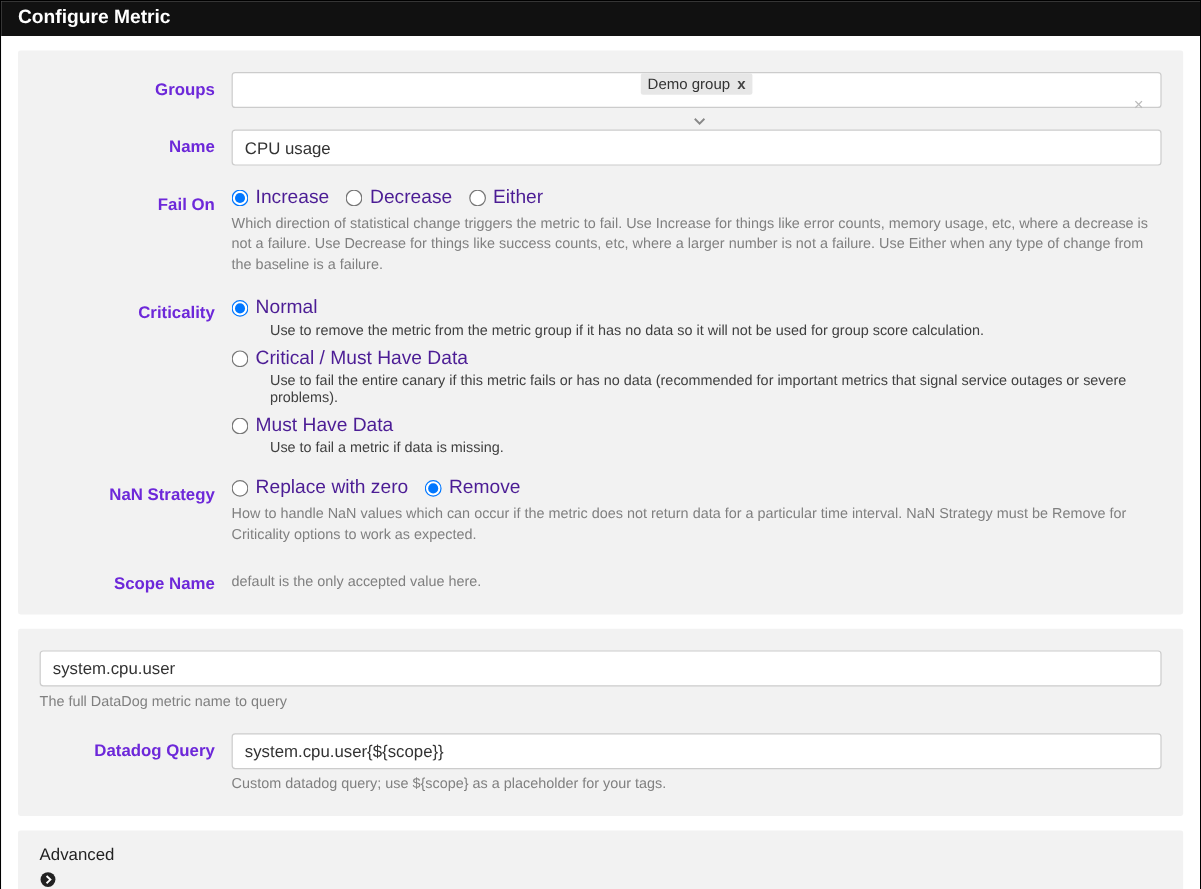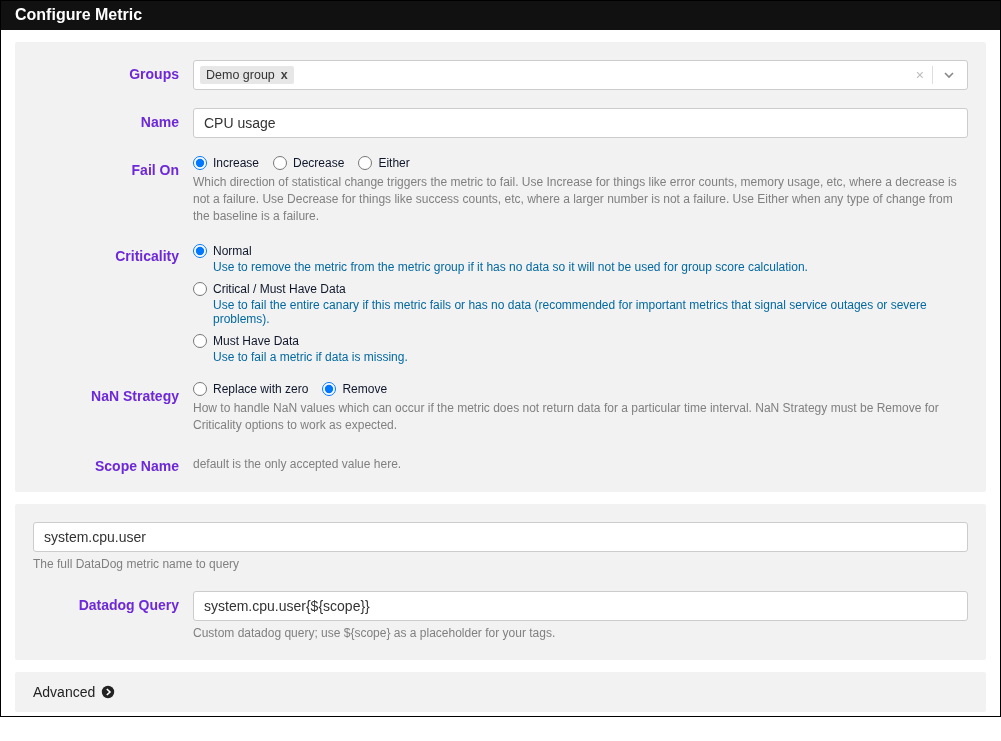--- a/index.html
+++ b/index.html
@@ -57,20 +57,21 @@
   
   .tag-select {
     display: flex;
     align-items: center;
     background: #fff;
     border: 1px solid #ccc;
     border-radius: 3px;
     height: 30px;
     padding: 0 6px 0 6px;
     position: relative;
+    flex-direction: column;
   }
   .tag {
     display: inline-flex;
     align-items: center;
     background: #e7e7e7;
     border-radius: 2px;
     padding: 2px 6px;
     font-size: 12.5px;
     color: #333;
   }
@@ -114,29 +115,29 @@
     line-height: 1.4;
   }
 
   
   .radline { display:flex; align-items:center; flex-wrap:wrap; gap: 14px; margin-top:2px;}
   .radline.first { margin-top: 0; }
   .raditem { display:flex; align-items:center; gap:6px; }
   .raditem input[type=radio]{
     width:14px; height:14px; accent-color:#0077ff; margin:0;
   }
-  .radlabel { font-size: 12px; color:#0f172a; }
+  .radlabel { font-size: 16px; color:#4c1d95; }
   .crit-block { margin-top: 2px; }
   .crit-opt { margin-top: 8px; }
   .crit-opt:first-child { margin-top: 0; }
   .crit-opt .raditem { display:flex; gap:6px;}
-  .crit-help { font-size:12px; color:#0369a1; margin-top:2px; margin-left:20px; }
-
-  
-  .adv-row { display:flex; align-items:center; gap:6px; cursor:pointer; }
+  .crit-help { font-size:12px; color:#404040; margin-top:2px; margin-left:32px; }
+
+  
+  .adv-row { display:flex; gap:6px; cursor:pointer;flex-direction:column; }
   .adv-label { font-size:14px; color:#222; }
   .chevcircle {
     width:14px; height:14px; display:inline-block;
   }
 </style>
 </head>
 <body>
 
 <div class="modal">
   <div class="modal-header">Configure Metric</div>

